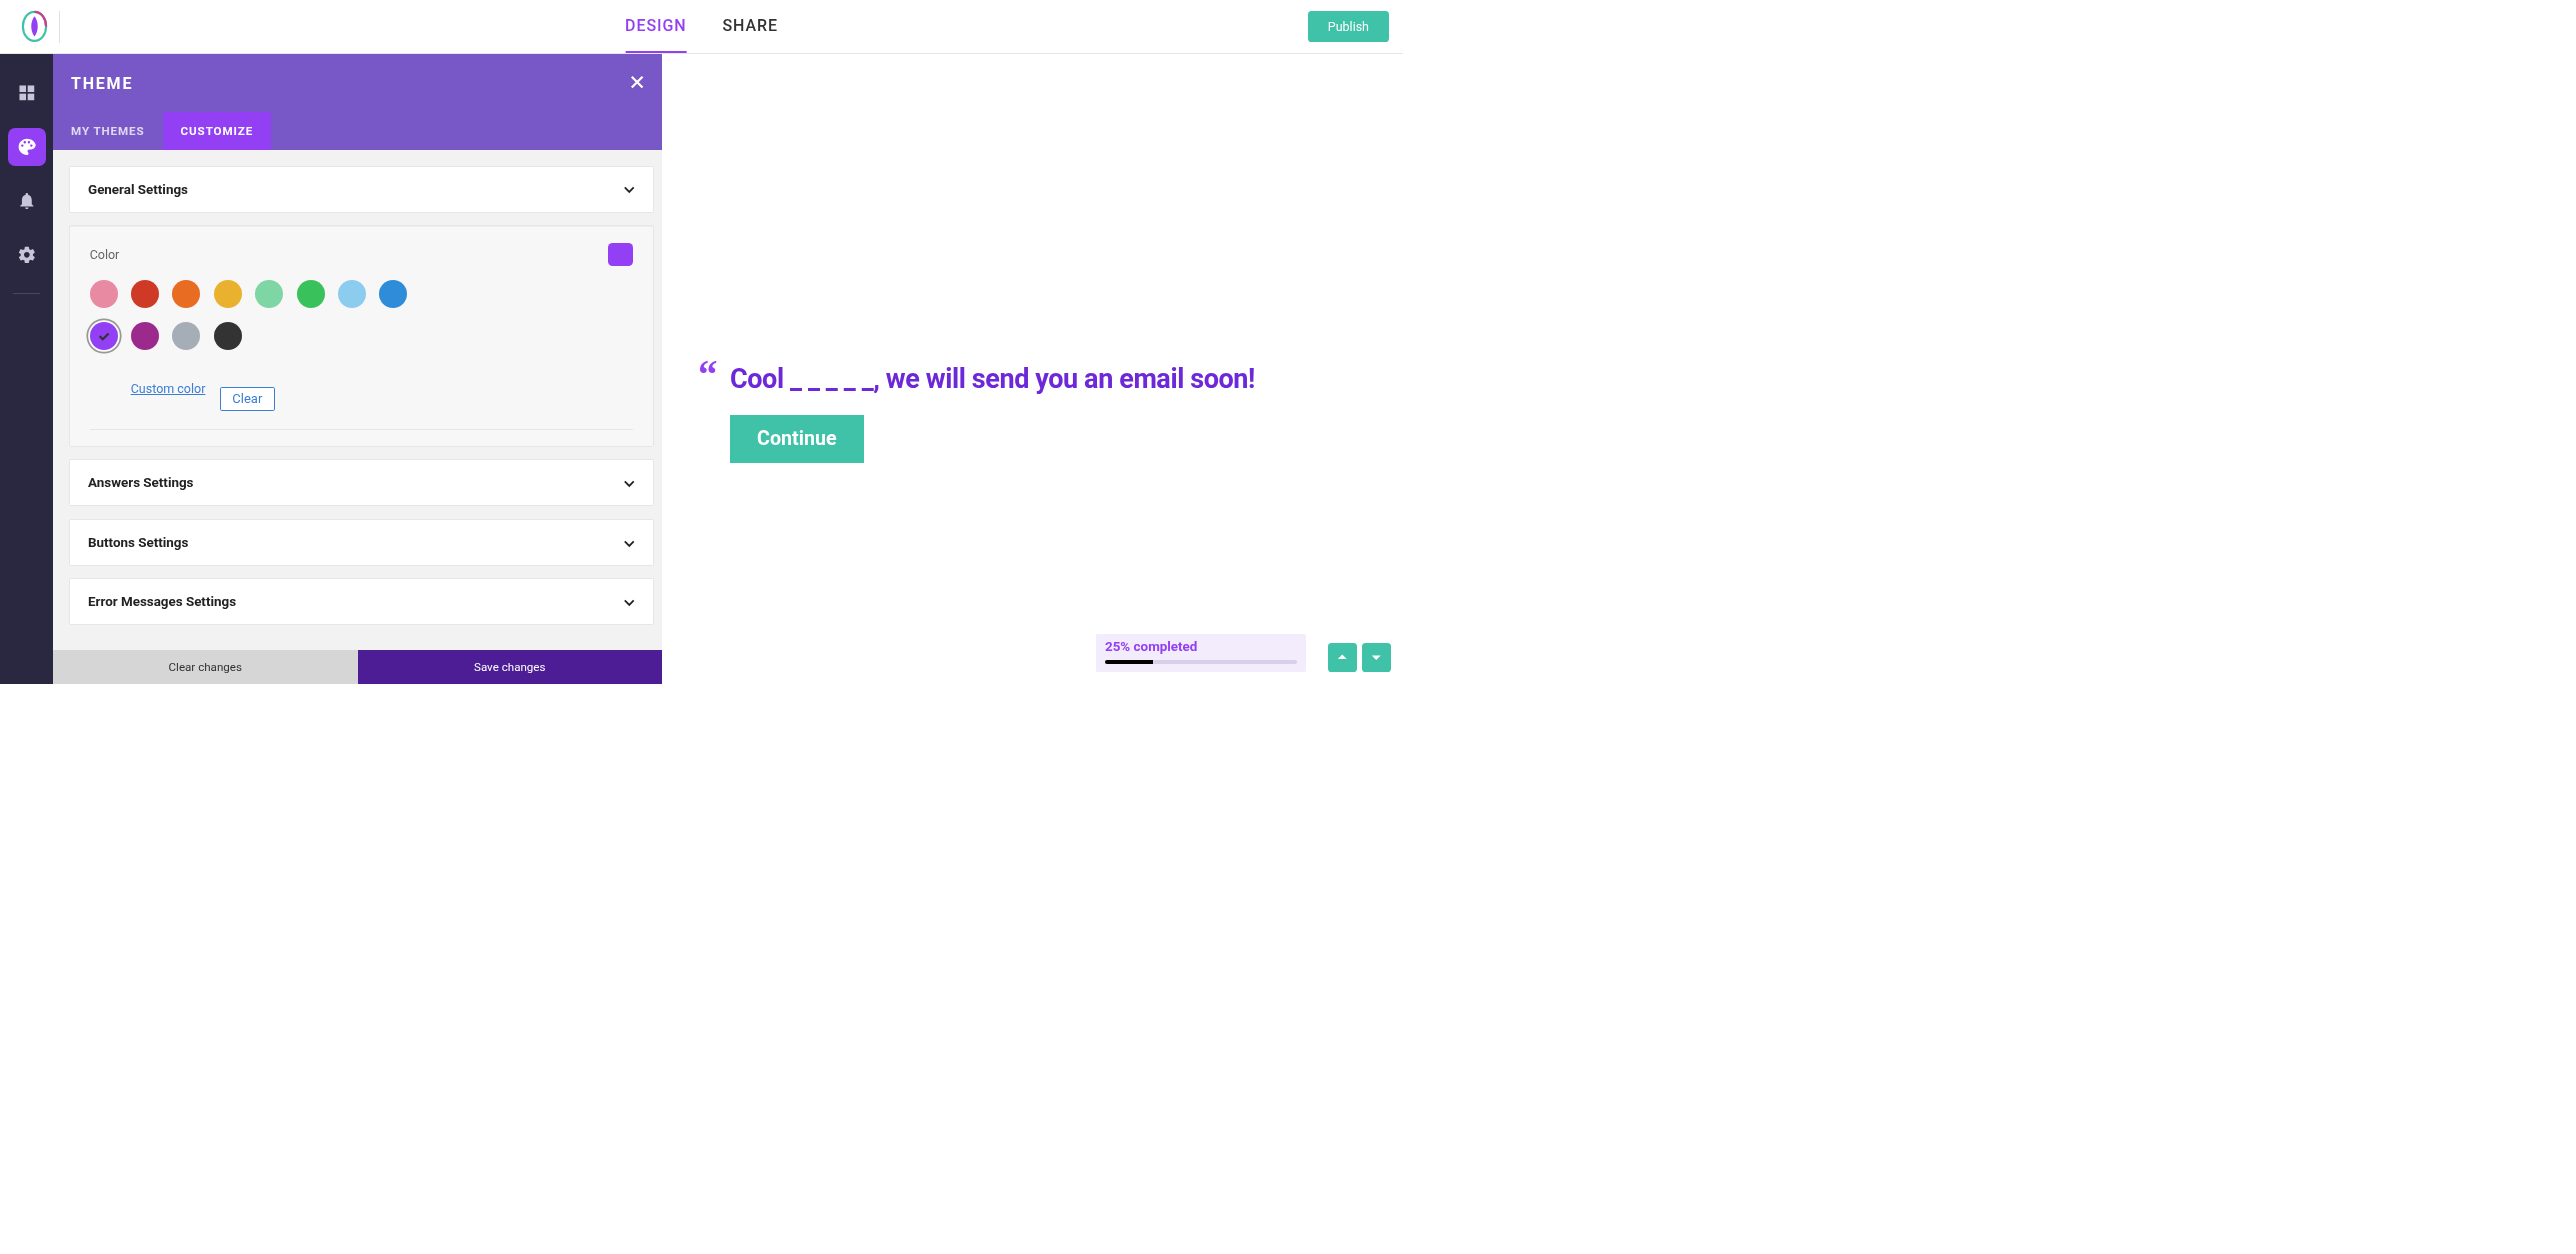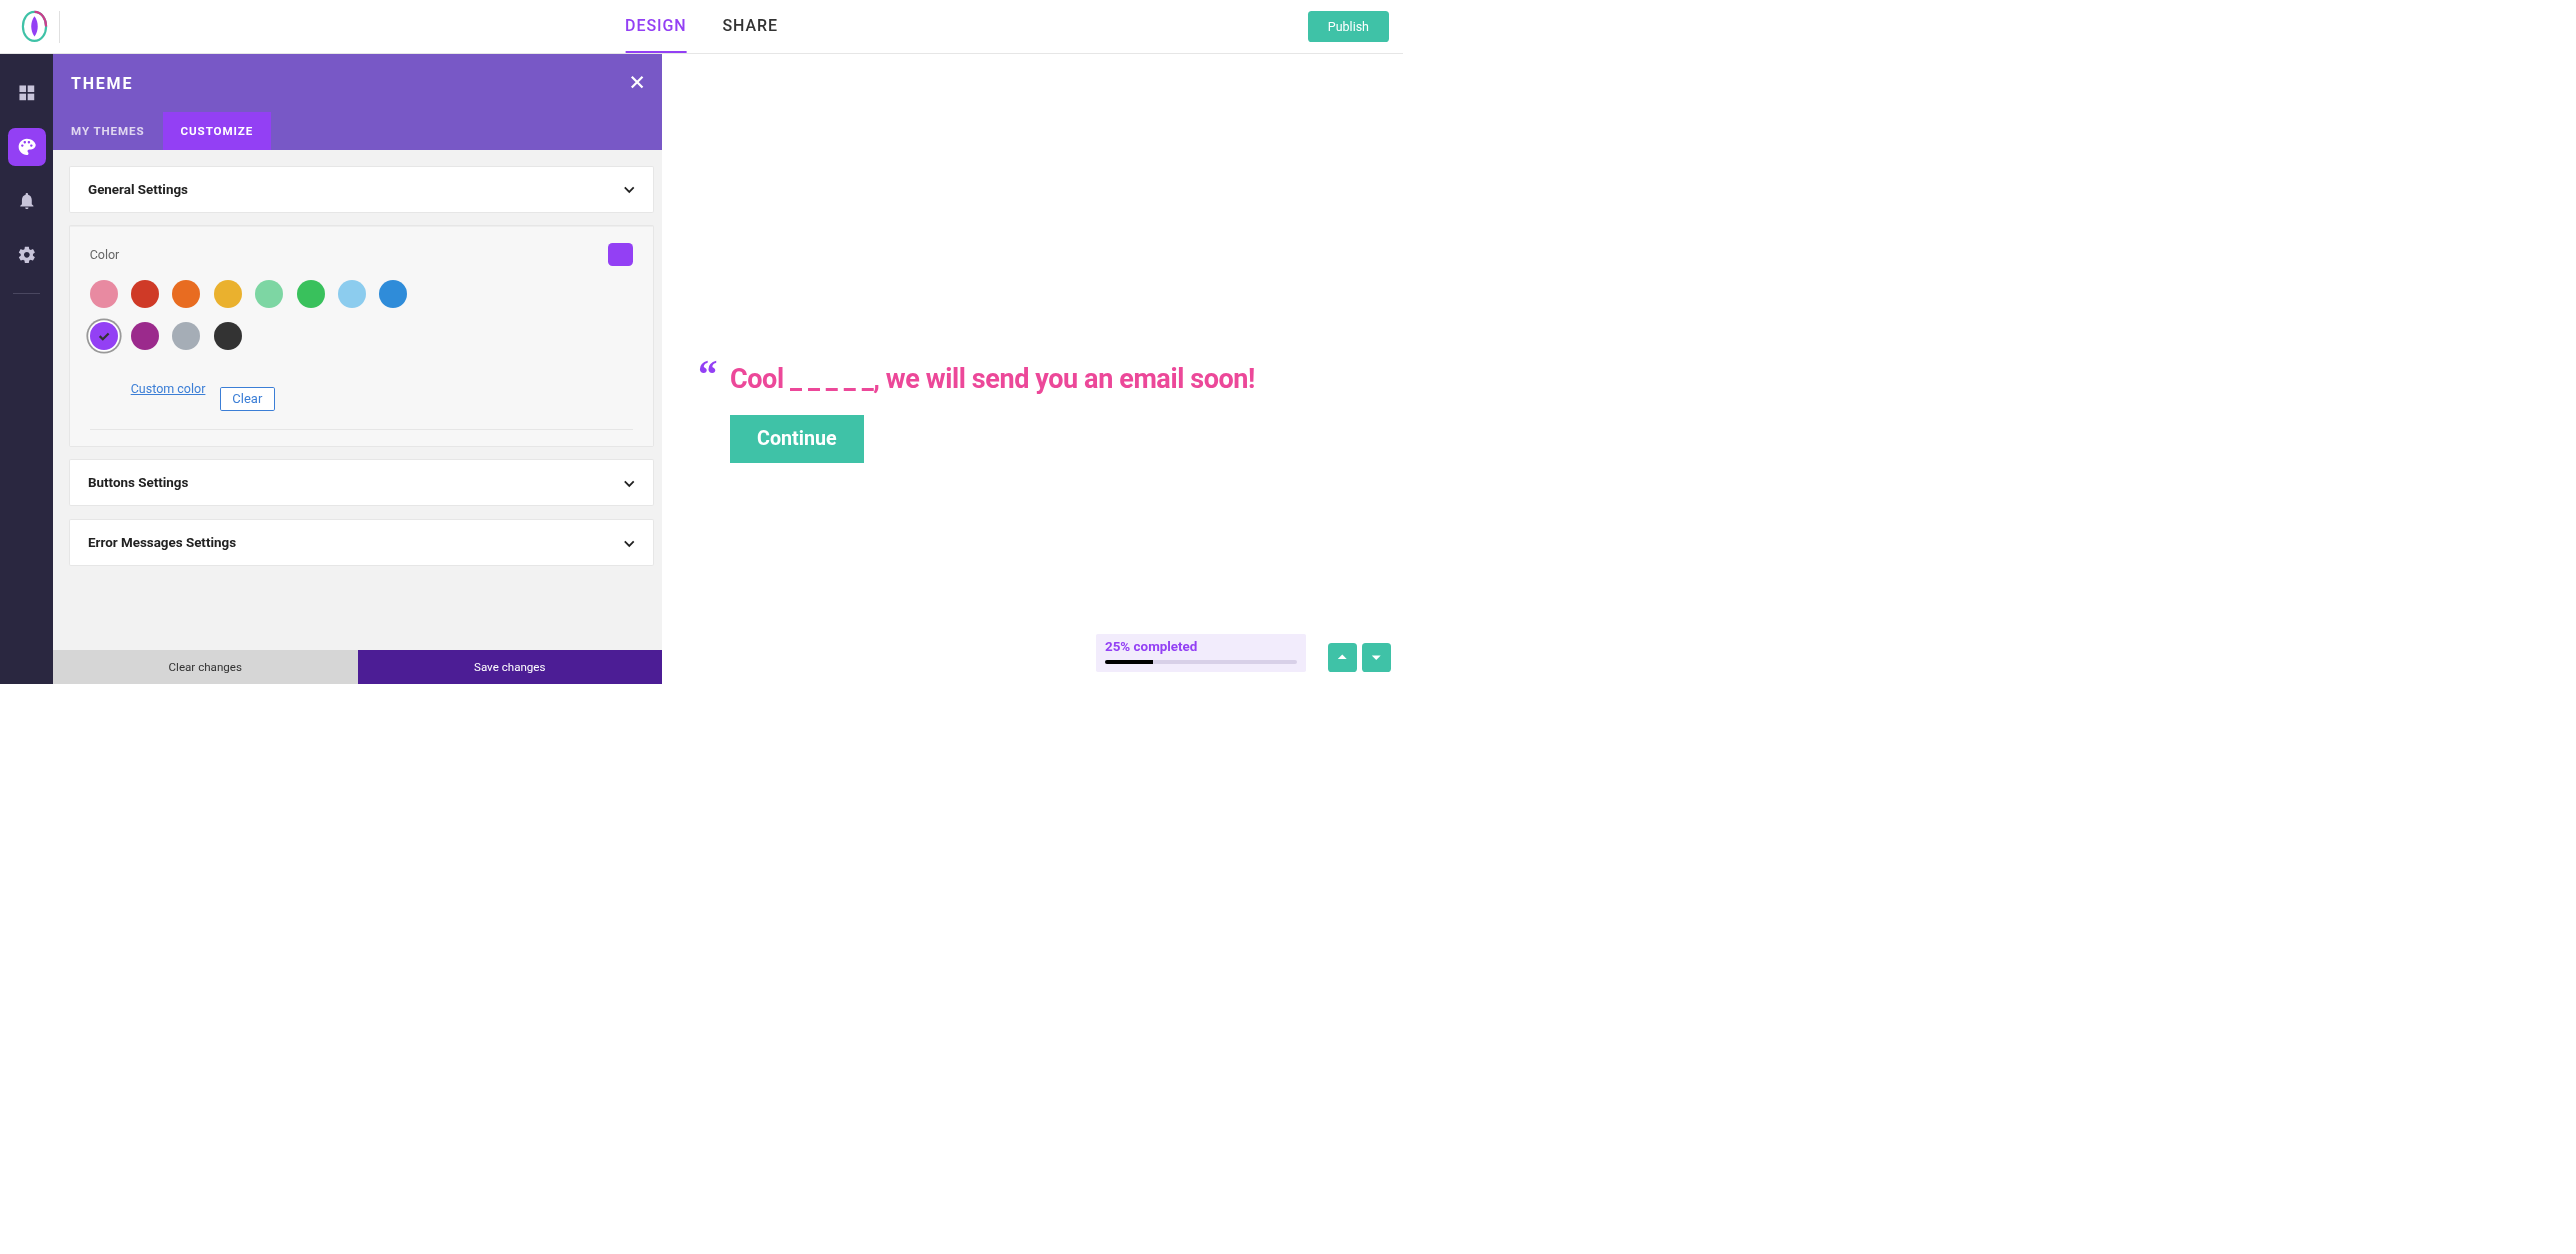--- a/index.html
+++ b/index.html
@@ -60,21 +60,21 @@
 
     .panel-footer { display: flex; position: absolute; bottom: 0; left: 0; right: 0; height: 34px; }
     .footer-btn { flex: 1; border: none; font-size: 11.6px; cursor: pointer; }
     .revert-btn { background: #d6d6d6; color: #333; }
     .save-btn { background: #4c1d95; color: #fff; }
 
     .preview { flex: 1; position: relative; background: #fff; }
     .preview-content { position: absolute; top: 309px; left: 36px; display: flex; align-items: flex-start; gap: 12.5px; }
     .quote-icon { color: #9340f4; font-size: 39px; line-height: 0.6; font-family: Georgia, serif; font-weight: bold; }
     .preview-text-block { }
-    .preview-heading { color: #ec4899; font-size: 27px; font-weight: 700; letter-spacing: -0.4px; }
+    .preview-heading { color: #6d28d9; font-size: 27px; font-weight: 700; letter-spacing: -0.4px; }
     .continue-btn { margin-top: 19.7px; background: #3fc2a7; color: #fff; border: none; font-size: 19.7px; font-weight: 700; padding: 12.5px 27px; cursor: pointer; }
 
     .progress-box { position: absolute; bottom: 12.5px; right: 97px; width: 210px; background: #f2ecfc; padding: 5.4px 9px 7.2px; border-radius: 1.8px; }
     .progress-label { color: #9340f4; font-size: 13.4px; font-weight: 700; }
     .progress-bar { height: 4.5px; background: #d8d0e8; border-radius: 2.7px; margin-top: 5.4px; overflow: hidden; }
     .progress-fill { height: 100%; width: 25%; background: #000; }
 
     .nav-arrows { position: absolute; bottom: 12.5px; right: 12.5px; display: flex; gap: 4.5px; }
     .nav-arrow { width: 29px; height: 29px; background: #3fc2a7; border-radius: 3.6px; display: flex; align-items: center; justify-content: center; cursor: pointer; }
     .nav-arrow svg { width: 12.5px; height: 12.5px; fill: #fff; }
@@ -179,20 +179,28 @@
               <div class="color-actions">
                 <a class="custom-color-link">Custom color</a>
                 <button class="clear-btn">Clear</button>
               </div>
               <div class="color-section-divider"></div>
               <div style="height:16px"></div>
             </div>
           </div>
         </div>
 
+        <div class="accordion">
+          <div class="acc-head">
+            <span class="acc-head-title">Answers Settings</span>
+            <span class="chev"><svg viewBox="0 0 14 14" fill="none">
+                  <path d="M2 5 L7 10 L12 5" stroke="#222" stroke-width="2"></path>
+                </svg></span>
+          </div>
+        </div>
 
         <div class="accordion">
           <div class="acc-head">
             <span class="acc-head-title">Buttons Settings</span>
             <span class="chev"><svg viewBox="0 0 14 14" fill="none">
                   <path d="M2 5 L7 10 L12 5" stroke="#222" stroke-width="2"></path>
                 </svg></span>
           </div>
         </div>
 

